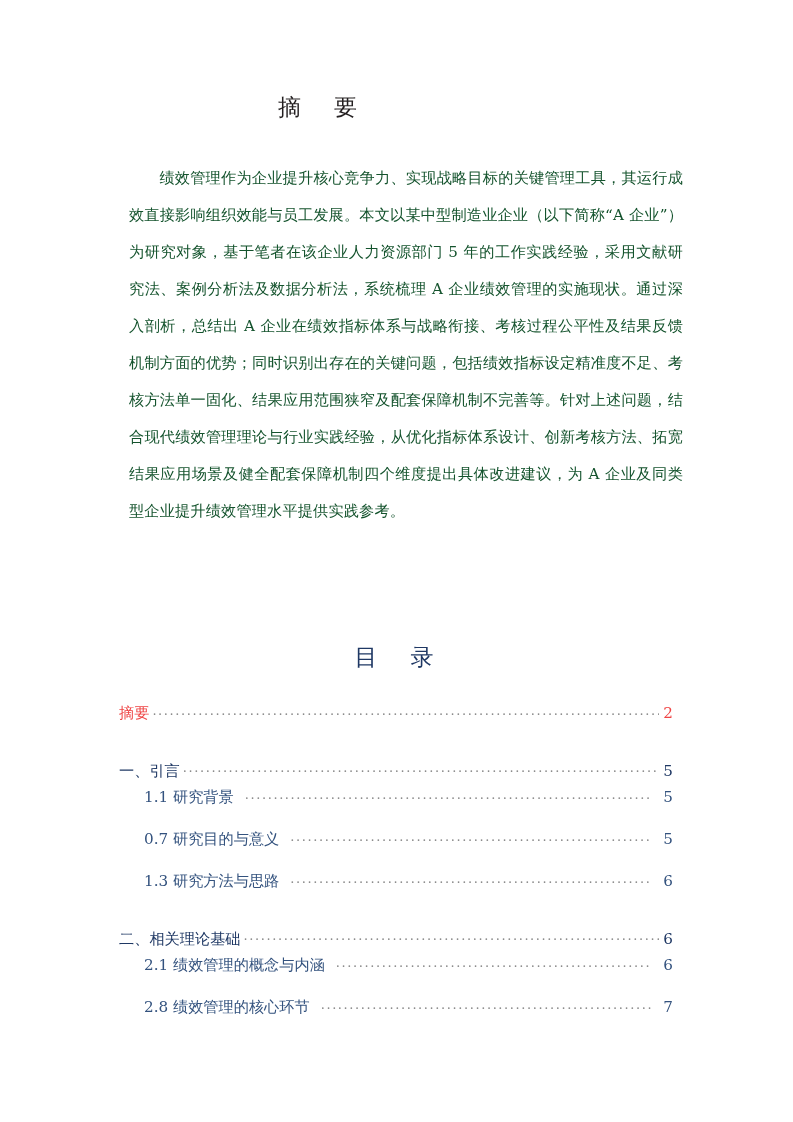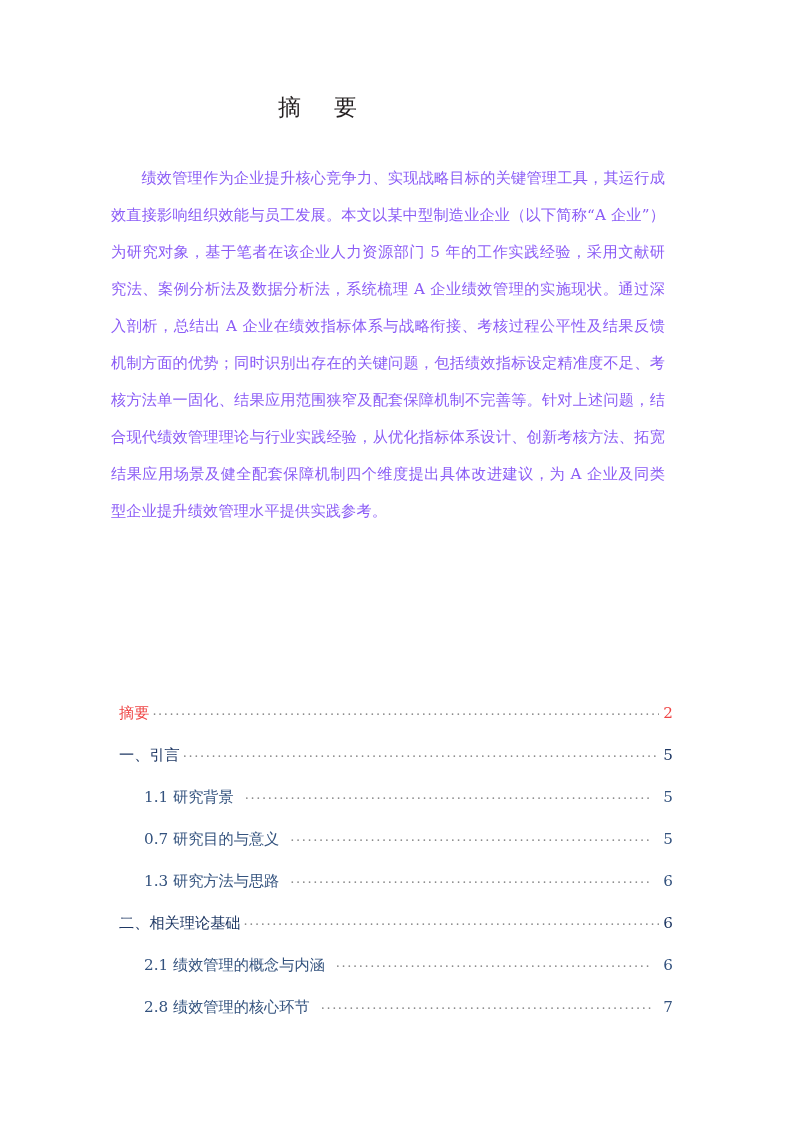--- a/index.html
+++ b/index.html
@@ -28,26 +28,26 @@
     text-align: center;
     font-size: 23px;
     letter-spacing: 0.22em;
     color: #231f20;
     font-family: "DejaVu Serif", "Liberation Serif", serif;
     font-weight: normal;
     line-height: 1;
   }
   .abstract-body {
     position: absolute;
-    left: 111px;
+    left: 129px;
     top: 160px;
     width: 554px;
     font-size: 15.2px;
     line-height: 37px;
-    color: #8b5cf6;
+    color: #14532d;
     text-align: justify;
     text-justify: inter-character;
     text-indent: 2em;
     letter-spacing: 0.01em;
     font-family: "DejaVu Serif", "Liberation Serif", serif;
   }
 
   
   .toc-title {
     position: absolute;
@@ -106,36 +106,37 @@
     min-width: 10px;
   }
 
   
   .toc-entry.lvl-abs { margin-left: 0; }
   .toc-entry.lvl-abs .toc-label,
   .toc-entry.lvl-abs .toc-page { color: #ef4444; }
 
   .toc-entry.lvl-1 { margin-left: 0; }
   .toc-entry.lvl-1 .toc-label,
-  .toc-entry.lvl-1 .toc-page { color: #1f3864; }
+  .toc-entry.lvl-1 .toc-page { color: #1f3864; margin-top: 16px; }
 
   .toc-entry.lvl-2 { margin-left: 25px; gap: 8px; }
   .toc-entry.lvl-2 .toc-label,
   .toc-entry.lvl-2 .toc-page { color: #33527e; }
   .toc-entry.lvl-2 .toc-dots { margin-right: 0; }
 </style>
 </head>
 <body>
 
 <div class="page">
 
   <div class="abstract-title">摘　要</div>
 
   <div class="abstract-body">绩效管理作为企业提升核心竞争力、实现战略目标的关键管理工具，其运行成效直接影响组织效能与员工发展。本文以某中型制造业企业（以下简称“A 企业”）为研究对象，基于笔者在该企业人力资源部门 5 年的工作实践经验，采用文献研究法、案例分析法及数据分析法，系统梳理 A 企业绩效管理的实施现状。通过深入剖析，总结出 A 企业在绩效指标体系与战略衔接、考核过程公平性及结果反馈机制方面的优势；同时识别出存在的关键问题，包括绩效指标设定精准度不足、考核方法单一固化、结果应用范围狭窄及配套保障机制不完善等。针对上述问题，结合现代绩效管理理论与行业实践经验，从优化指标体系设计、创新考核方法、拓宽结果应用场景及健全配套保障机制四个维度提出具体改进建议，为 A 企业及同类型企业提升绩效管理水平提供实践参考。</div>
 
+  <div class="toc-title">目　录</div>
 
   <div class="toc" id="toc-list">
       <div class="toc-entry lvl-abs">
         <span class="toc-label">摘要</span>
         <span class="toc-dots"></span>
         <span class="toc-page">2</span>
       </div>
       <div class="toc-entry lvl-1">
         <span class="toc-label">一、引言</span>
         <span class="toc-dots"></span>

